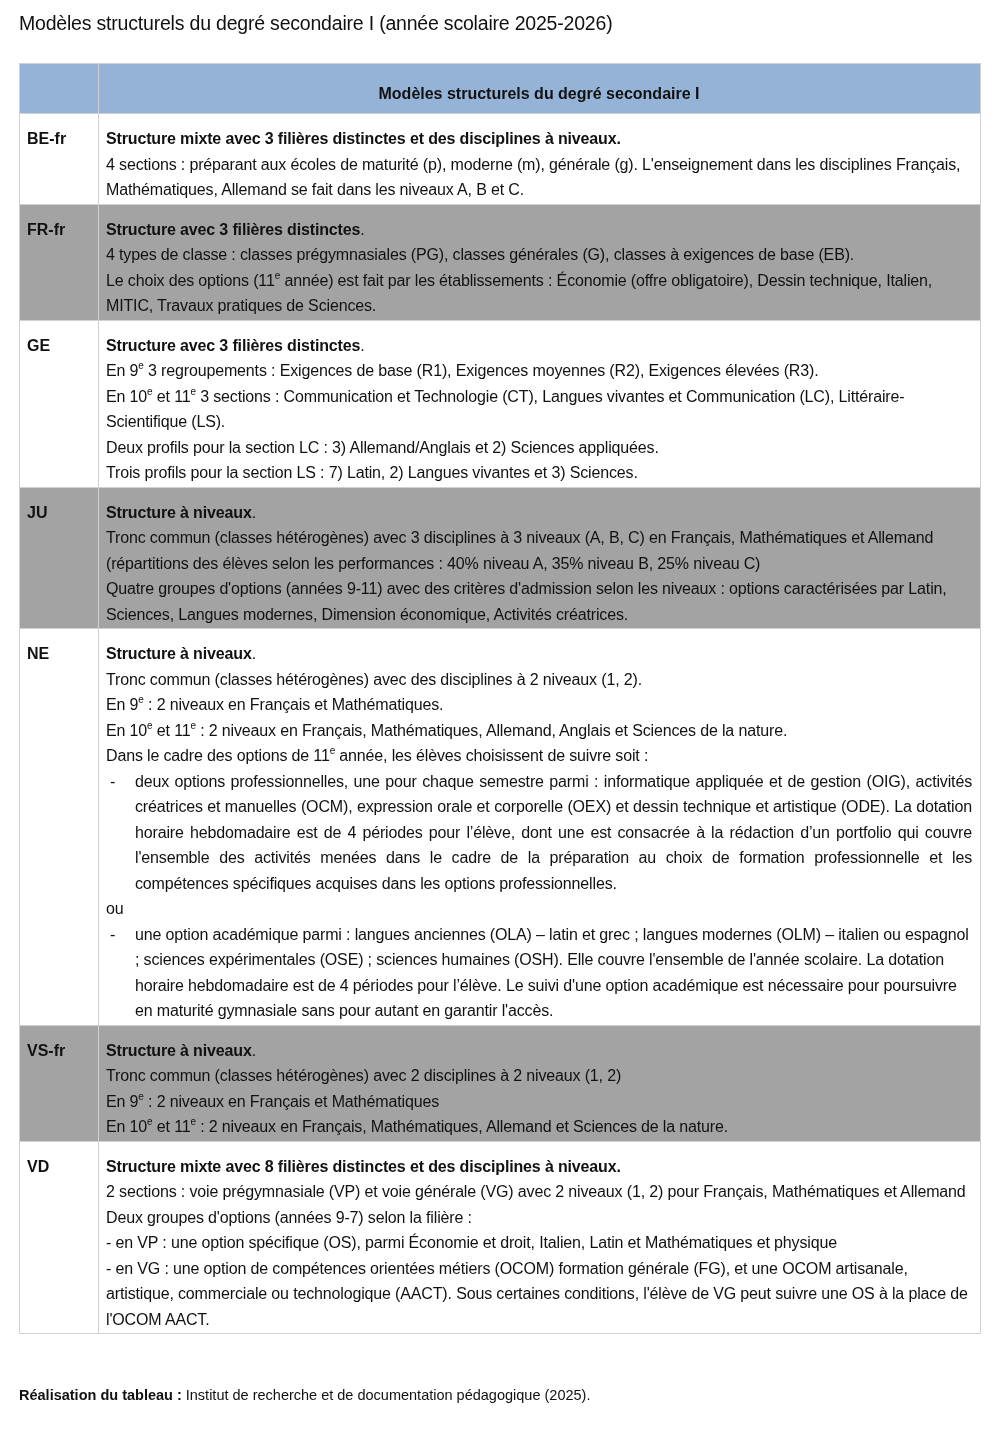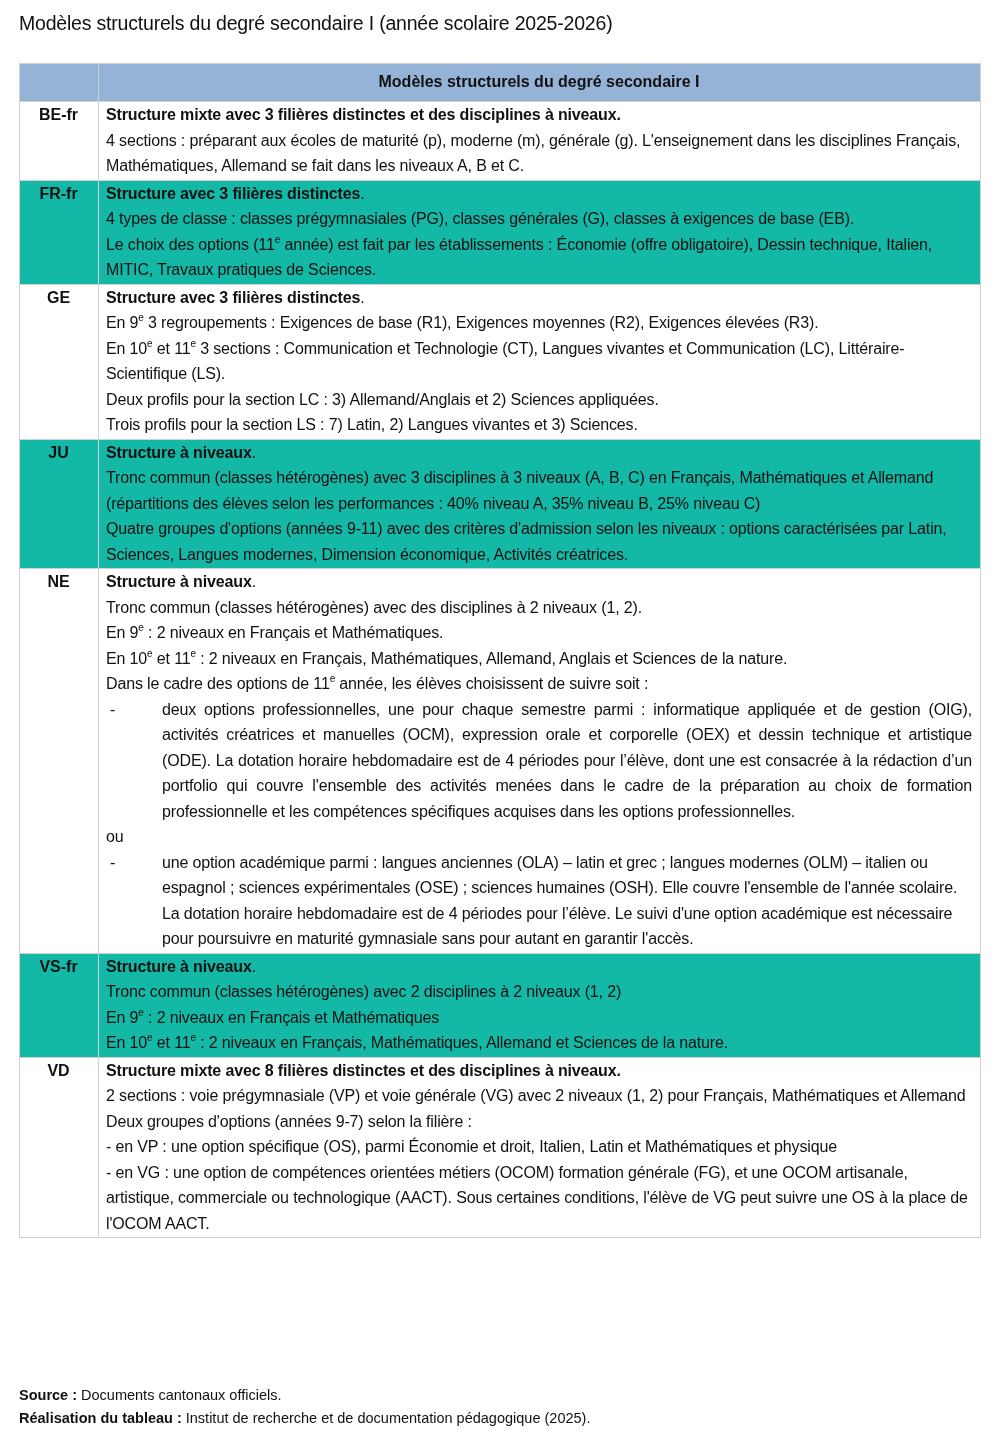--- a/index.html
+++ b/index.html
@@ -10,33 +10,33 @@
   .page-title {
     position: absolute; left: 19px; top: 12px;
     font-size: 19.5px; font-weight: normal; letter-spacing: -0.2px;
   }
   table.structure {
     position: absolute; left: 19px; top: 63px; width: 962px;
     border-collapse: collapse; table-layout: fixed;
     font-size: 16px; line-height: 25.5px;
   }
   table.structure td, table.structure th {
-    border: 1px solid #d0d0d0; vertical-align: top; padding: 0 8px 1px 7px;
+    border: 1px solid #d0d0d0; vertical-align: top; padding: 12px 8px 1px 7px;
   }
   col.c1 { width: 79px; }
   th { background: #95b3d7; font-weight: bold; height: 36px; padding: 0; text-align: center; vertical-align: middle !important; font-size: 16px; }
-  tr.band td { background: #14b8a6; }
-  td.canton { font-weight: bold; padding-top: 2px; text-align: center; }
+  tr.band td { background: #a3a3a3; }
+  td.canton { font-weight: bold; padding-top: 2px; }
   td.desc { padding-top: 2px; letter-spacing: -0.15px; }
   .lead { font-weight: bold; }
   .line { display: block; }
   sup { font-size: 10px; line-height: 0; vertical-align: 7px; }
   .bullet { display: flex; text-align: justify; }
   .bullet .dash { flex: 0 0 29px; padding-left: 4px; box-sizing: border-box; }
-  .bullet .btext { flex: 1; margin-left: 27px; }
+  .bullet .btext { flex: 1; }
   .footer { position: absolute; left: 19px; top: 1384px; font-size: 14.5px; line-height: 23px; }
   .footer b { font-weight: bold; }
 </style>
 </head>
 <body>
 
 <div class="page-title">Modèles structurels du degré secondaire I (année scolaire 2025-2026)</div>
 
 <table class="structure">
   <colgroup>
@@ -118,15 +118,14 @@
         <span class="line">2 sections : voie prégymnasiale (VP) et voie générale (VG) avec 2 niveaux (1, 2) pour Français, Mathématiques et Allemand</span>
         <span class="line">Deux groupes d'options (années 9-7) selon la filière :</span>
         <span class="line">- en VP : une option spécifique (OS), parmi Économie et droit, Italien, Latin et Mathématiques et physique</span>
         <span class="line">- en VG : une option de compétences orientées métiers (OCOM) formation générale (FG), et une OCOM artisanale, artistique, commerciale ou technologique (AACT). Sous certaines conditions, l'élève de VG peut suivre une OS à la place de l'OCOM AACT.</span>
       </td>
     </tr>
   </tbody>
 </table>
 
 <div class="footer">
-  <div><b>Source :</b><span> Documents cantonaux officiels.</span></div>
   <div><b>Réalisation du tableau :</b><span> Institut de recherche et de documentation pédagogique (2025).</span></div>
 </div>
 
 </body></html>

